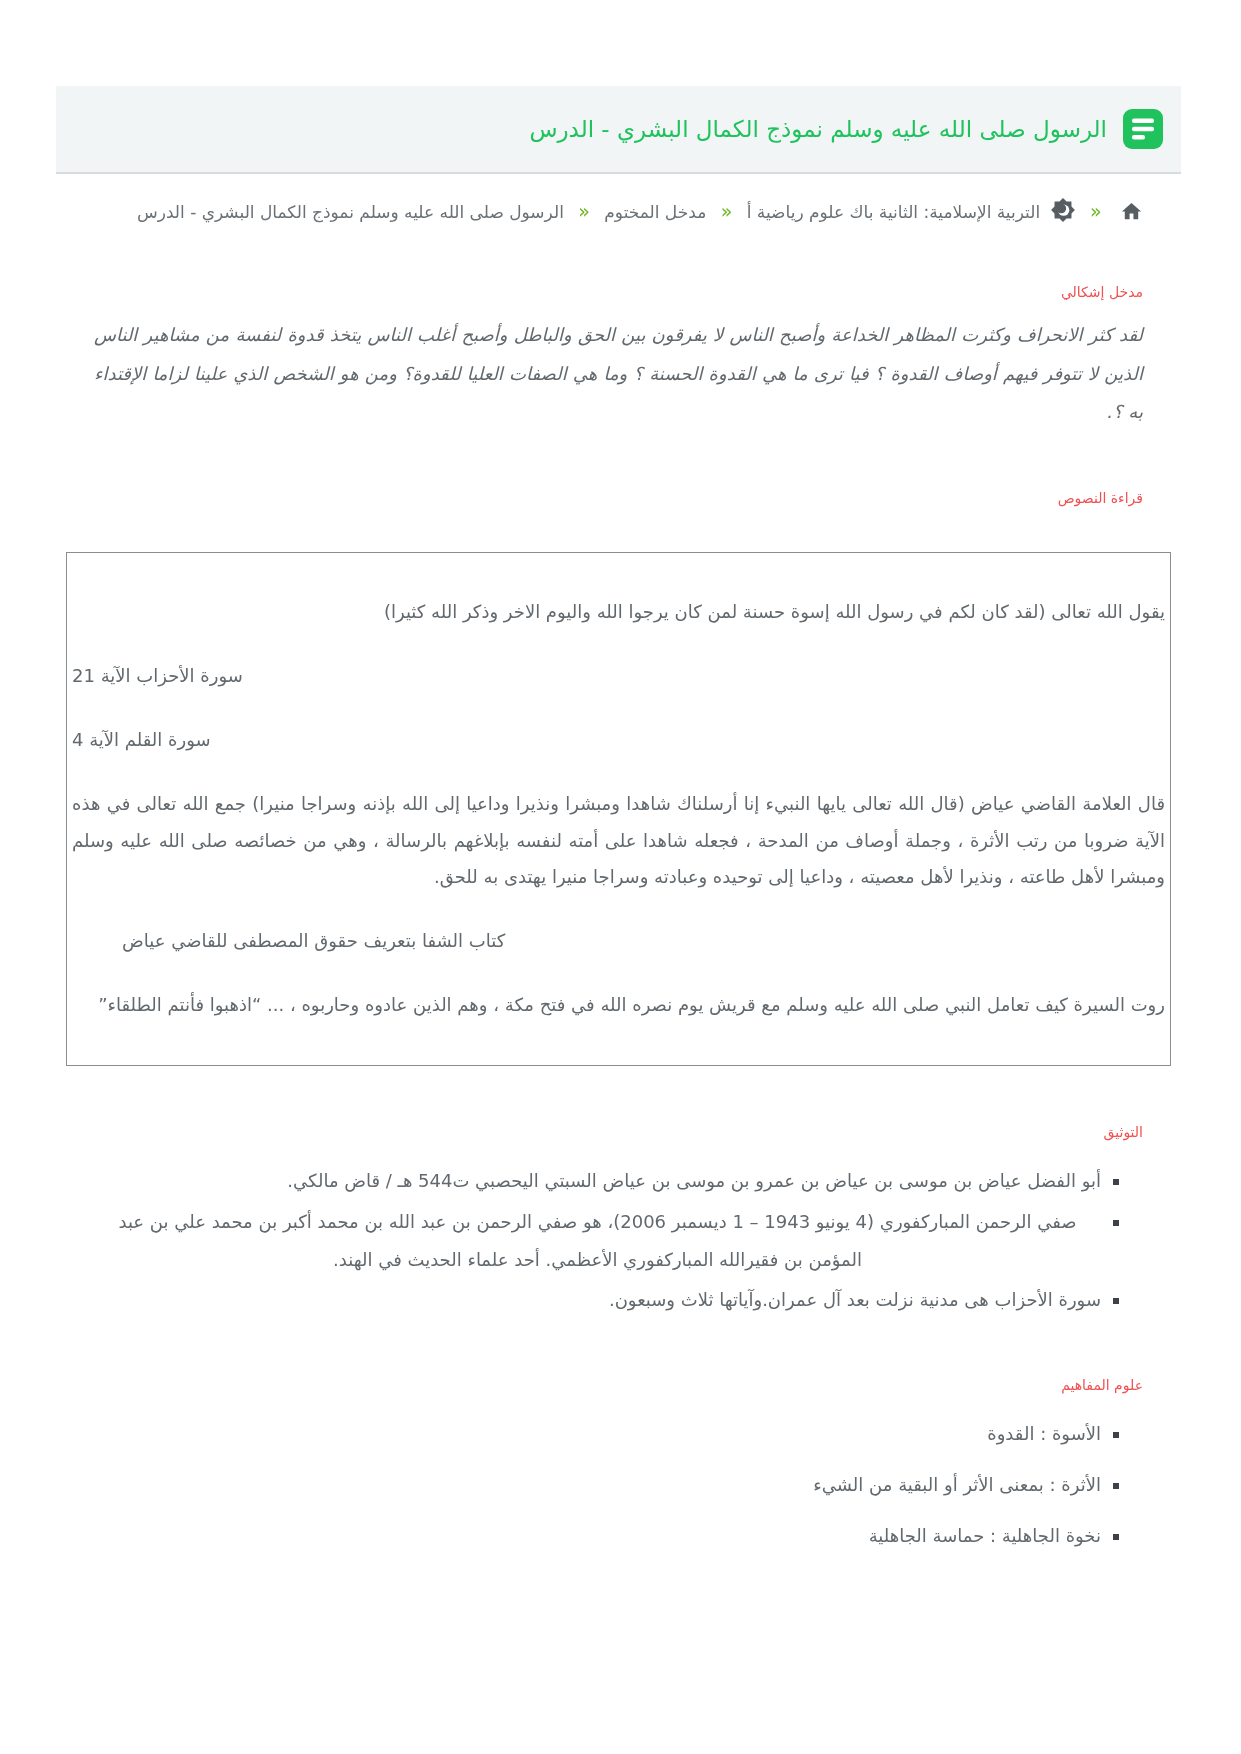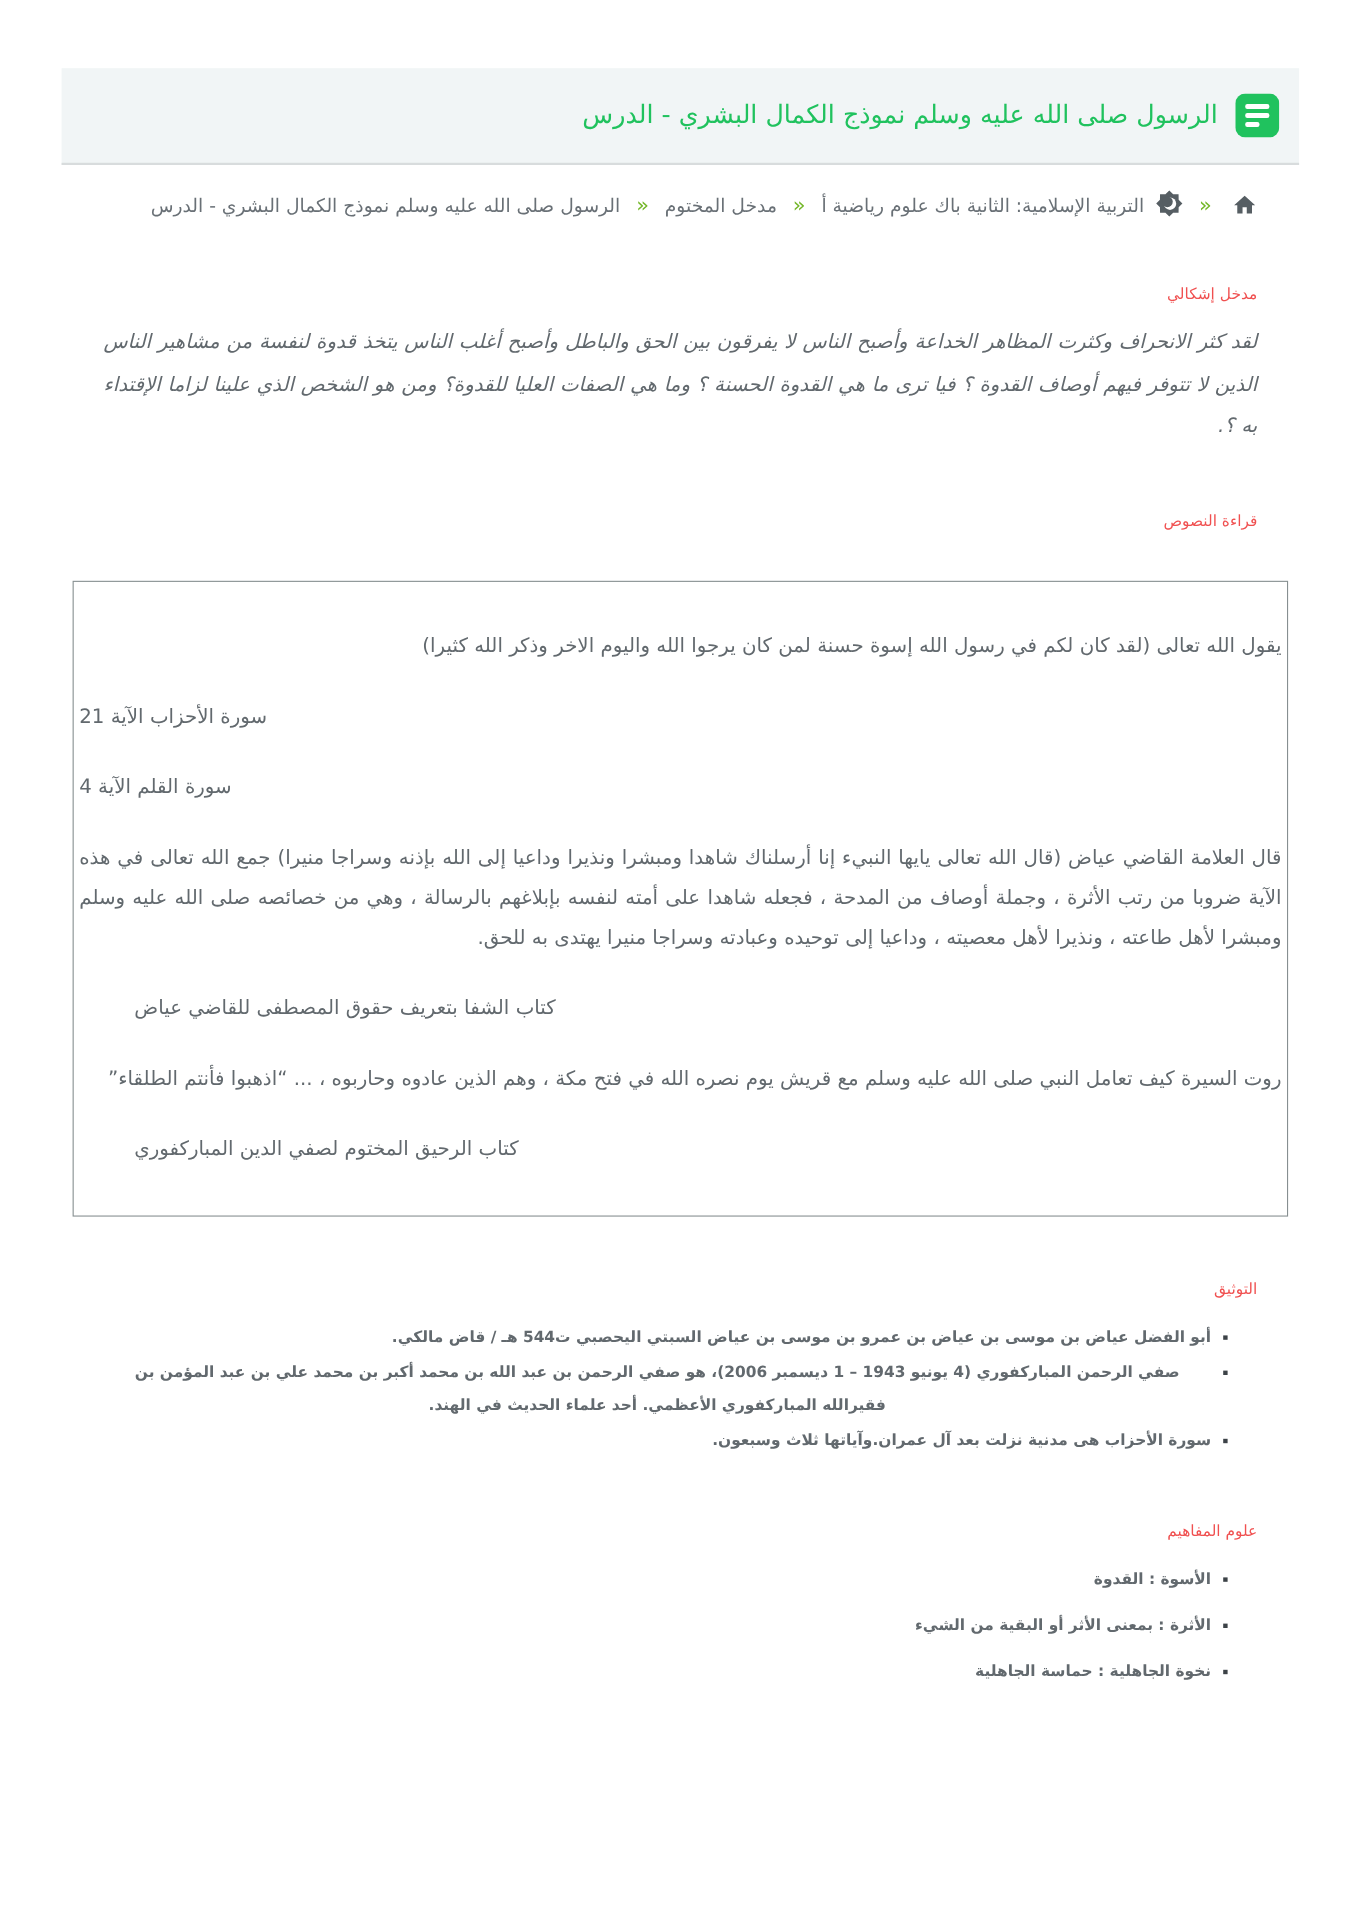--- a/index.html
+++ b/index.html
@@ -4,21 +4,21 @@
 <style>
   html,body{margin:0;padding:0;}
   body{
     width:1241px;height:1754px;
     background:#ffffff;
     font-family:"DejaVu Sans", sans-serif;
     color:var(--text-gray,#62696e);
     direction:rtl;
     overflow:hidden;
   }
-  .page{padding:62px 60px 0 56px;}
+  .page{padding:62px 60px 0 56px;margin-top:24px;}
 
   
   .title-bar{
     display:flex;align-items:center;gap:16px;
     height:88px;
     background:#f1f5f6;
     border-bottom:2px solid #d8dcdd;
     padding:0 18px;
     box-sizing:border-box;
   }
@@ -75,23 +75,22 @@
   }
   .reading-box p.r{text-align:justify;}
   .reading-box p.l{text-align:left;}
   .reading-box p.l-ind{text-align:left;margin-left:50px;}
 
   
   ul.blist{
     margin:22px 38px 0;
     padding:0 42px 0 0;
     list-style:square;
-    font-size:14px;
+    font-size:18px;
     line-height:2.1;
-    font-weight:bold;
   }
   ul.blist li::marker{color:#3c4247;}
   ul.doc-list li{margin-bottom:3px;}
   ul.doc-list li.center-wrap{text-align:center;}
   ul.gloss-list li{margin-bottom:13px;}
 </style>
 </head>
 <body>
 
 <div class="page">
@@ -136,21 +135,20 @@
 
     <h2 class="sec">قراءة النصوص</h2>
 
     <div class="reading-box">
       <p class="r">يقول الله تعالى (لقد كان لكم في رسول الله إسوة حسنة لمن كان يرجوا الله واليوم الاخر وذكر الله كثيرا)</p>
       <p class="l">سورة الأحزاب الآية 21</p>
       <p class="l">سورة القلم الآية 4</p>
       <p class="r">قال العلامة القاضي عياض (قال الله تعالى يايها النبيء إنا أرسلناك شاهدا ومبشرا ونذيرا وداعيا إلى الله بإذنه وسراجا منيرا) جمع الله تعالى في هذه الآية ضروبا من رتب الأثرة ، وجملة أوصاف من المدحة ، فجعله شاهدا على أمته لنفسه بإبلاغهم بالرسالة ، وهي من خصائصه صلى الله عليه وسلم ومبشرا لأهل طاعته ، ونذيرا لأهل معصيته ، وداعيا إلى توحيده وعبادته وسراجا منيرا يهتدى به للحق.</p>
       <p class="l-ind">كتاب الشفا بتعريف حقوق المصطفى للقاضي عياض</p>
       <p class="r">روت السيرة كيف تعامل النبي صلى الله عليه وسلم مع قريش يوم نصره الله في فتح مكة ، وهم الذين عادوه وحاربوه ، ... “اذهبوا فأنتم الطلقاء”</p>
-      <p class="l-ind">كتاب الرحيق المختوم لصفي الدين المباركفوري</p>
     </div>
 
     <h2 class="sec">التوثيق</h2>
     <ul class="blist doc-list">
       <li>أبو الفضل عياض بن موسى بن عياض بن عمرو بن موسى بن عياض السبتي اليحصبي ت544 هـ / قاض مالكي.</li>
       <li class="center-wrap">صفي الرحمن المباركفوري (4 يونيو 1943 – 1 ديسمبر 2006)، هو صفي الرحمن بن عبد الله بن محمد أكبر بن محمد علي بن عبد المؤمن بن فقيرالله المباركفوري الأعظمي. أحد علماء الحديث في الهند.</li>
       <li>سورة الأحزاب هى مدنية نزلت بعد آل عمران.وآياتها ثلاث وسبعون.</li>
     </ul>
 
     <h2 class="sec">علوم المفاهيم</h2>

